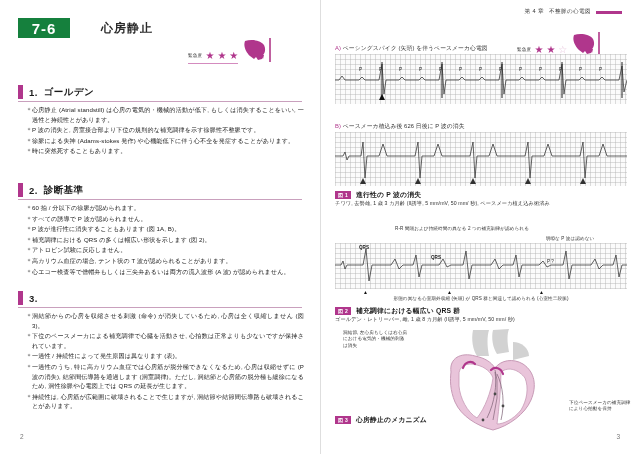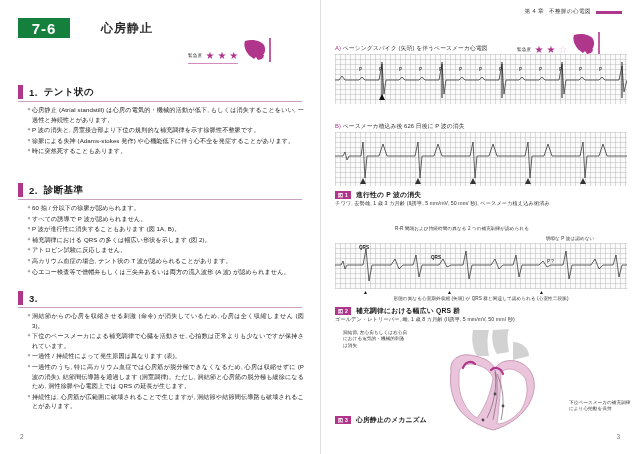--- a/index.html
+++ b/index.html
@@ -141,21 +141,21 @@
           <path d="M4 3 C10 1, 20 2, 23 7 C25 11, 24 15, 22 17 L21 21 L17 22 L15 19 L13 21 L9 18 C5 14, 2 8, 4 3 Z" fill="#b0368c"></path>
           <path d="M19 16 L23 17 L22 21 Z" fill="#b0368c"></path>
         </svg>
         <div class="dog-bracket"></div>
       </div>
     </div>
 
     <div class="sec-head" style="top:85px">
       <span class="sec-bar"></span>
       <span class="sec-title">1.</span>
-      <span class="sec-title">テント状の</span>
+      <span class="sec-title">ゴールデン</span>
     </div>
     <div class="sec-rule" style="top:101px"></div>
     <div class="body-list" style="top:105px">
       <div class="bullet-item">
         <span class="bullet-mark">＊</span>
         <span class="bullet-text">心房静止 (Atrial standstill) は心房の電気的・機械的活動が低下, もしくは消失することをいい, 一過性と持続性とがあります。</span>
       </div>
       <div class="bullet-item">
         <span class="bullet-mark">＊</span>
         <span class="bullet-text">P 波の消失と, 房室接合部より下位の規則的な補充調律を示す徐脈性不整脈です。</span>

